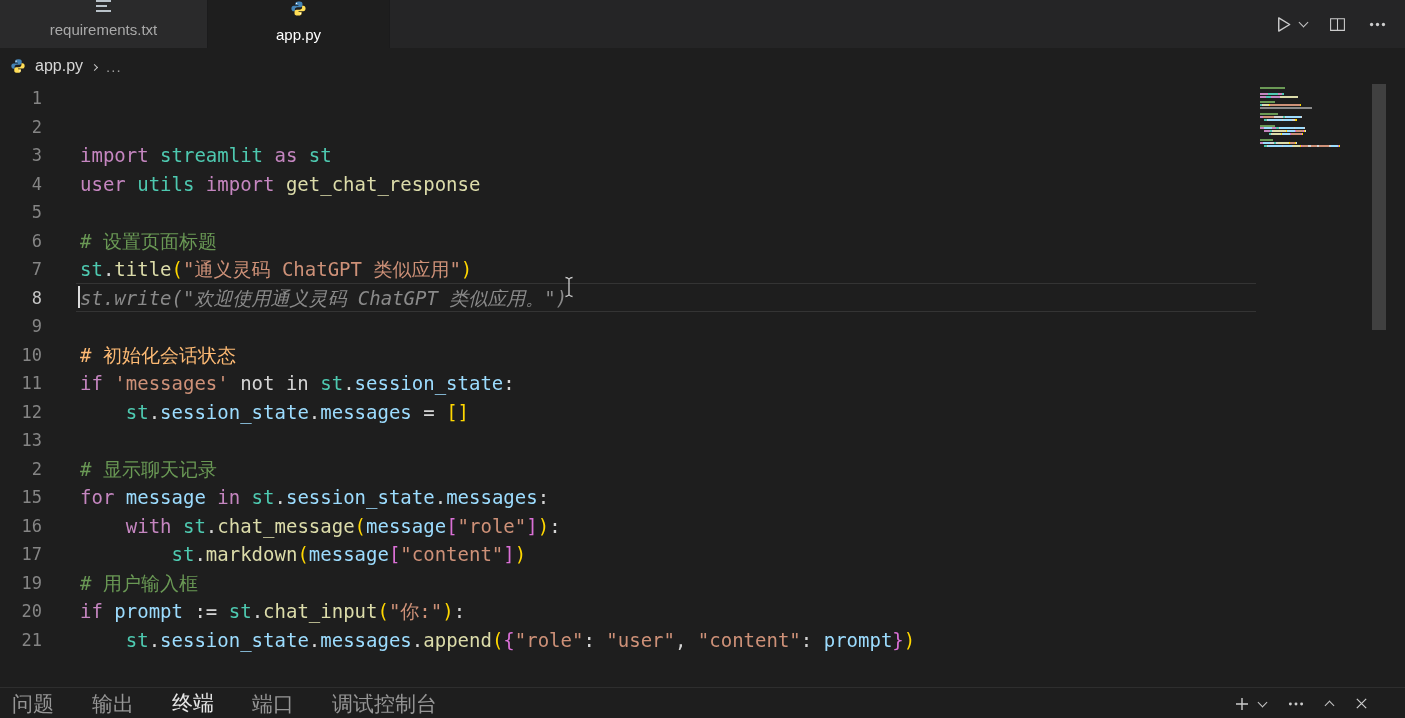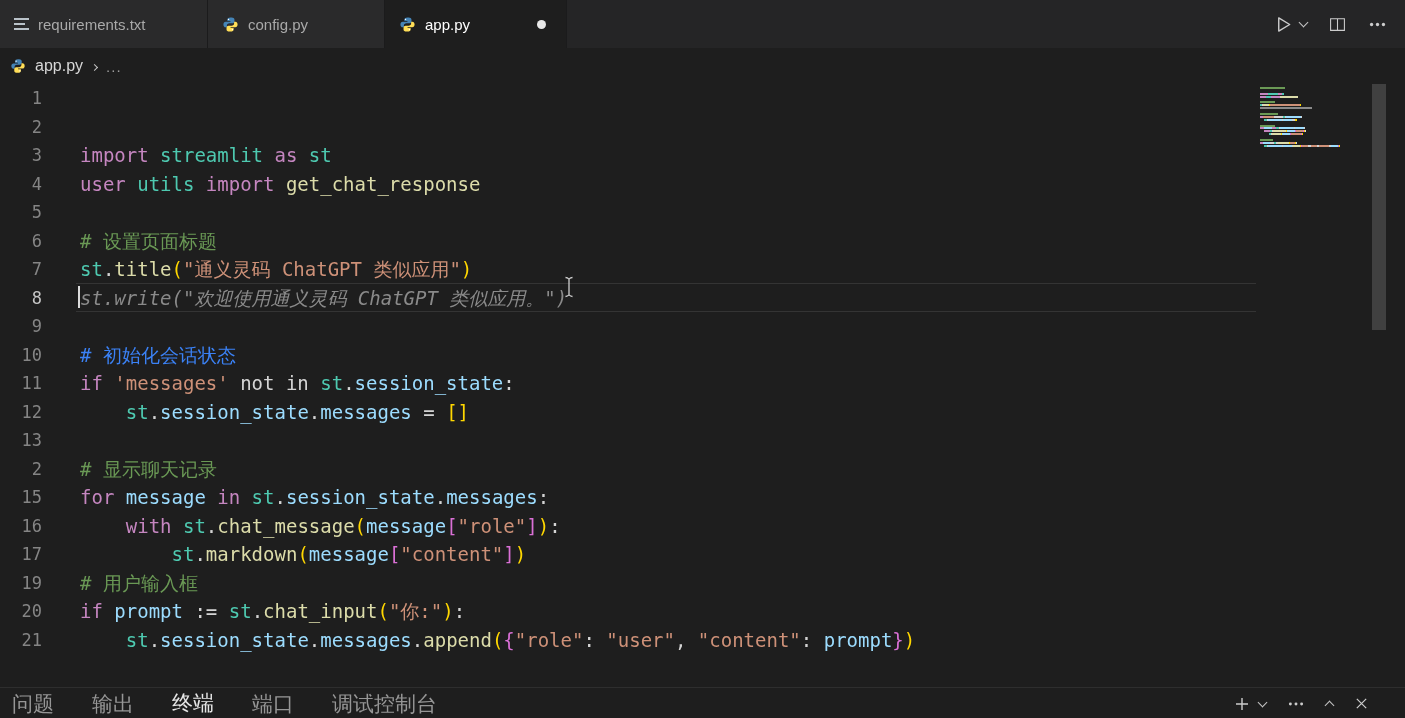--- a/index.html
+++ b/index.html
@@ -1,21 +1,21 @@
 <!DOCTYPE html>
 <html><head>
 <meta charset="utf-8">
 <style>
   * { margin:0; padding:0; box-sizing:border-box; }
   html,body { width:1405px; height:718px; overflow:hidden; }
   body { background:#1e1e1e; font-family:"Liberation Sans",sans-serif; position:relative; color:#cccccc; }
 
   
   .tabbar { position:absolute; top:0; left:0; right:0; height:48px; background:#252526; display:flex; align-items:stretch; }
-  .tab { display:flex; align-items:center; gap:9px; padding:0 14px; background:#2a2a2b; border-right:1px solid #1b1b1c; cursor:pointer; }
+  .tab { display:flex; align-items:center; gap:9px; padding:0 14px; background:#2a2a2b; border-right:1px solid #1b1b1c; cursor:pointer;flex-direction:column; }
   .tab.t1 { width:208px; }
   .tab.t2 { width:177px; }
   .tab.t3 { width:182px; }
   .tab .tab-label { font-size:15px; color:#a9a9a9; white-space:nowrap; }
   .tab.active { background:#1e1e1e; }
   .tab.active .tab-label { color:#ffffff; }
   .mod-dot { width:9px; height:9px; border-radius:50%; background:#e8e8e8; margin-left:auto; margin-right:6px; }
   .list-icon { width:15px; height:12px; display:inline-flex; flex-direction:column; justify-content:space-between; }
   .list-icon i { display:block; height:2px; background:#b9c2c9; }
   .list-icon i:nth-child(2){ width:70%; }
@@ -64,31 +64,20 @@
 <body>
 
 <div class="tabbar">
   <div class="tab t1">
     <span class="list-icon">
         <i></i>
         <i></i>
         <i></i>
       </span>
     <span class="tab-label">requirements.txt</span>
-  </div>
-  <div class="tab t2">
-    <span style="display:flex;">
-      <svg width="17" height="17" viewBox="0 0 24 24">
-          <path fill="#4584b6" d="M11.8 2c-2.5 0-4.2 1-4.2 3v2.2h4.3v.9H5.3C3.2 8.1 2 9.7 2 12c0 2.4 1.2 4 3.3 4h1.6v-2.6c0-1.8 1.6-3.2 3.5-3.2h4.3c1.6 0 2.9-1.3 2.9-2.9V5c0-2-1.7-3-4-3h-1.8z"></path>
-          <path fill="#ffde57" d="M12.2 22c2.5 0 4.2-1 4.2-3v-2.2h-4.3v-.9h6.6c2.1 0 3.3-1.6 3.3-3.9 0-2.4-1.2-4-3.3-4h-1.6v2.6c0 1.8-1.6 3.2-3.5 3.2H9.3c-1.6 0-2.9 1.3-2.9 2.9V19c0 2 1.7 3 4 3h1.8z"></path>
-          <circle cx="9.2" cy="4.8" r="1" fill="#fff"></circle>
-          <circle cx="14.8" cy="19.2" r="1" fill="#fff"></circle>
-        </svg>
-    </span>
-    <span class="tab-label">config.py</span>
   </div>
   <div class="tab t3 active">
     <span style="display:flex;">
       <svg width="17" height="17" viewBox="0 0 24 24">
           <path fill="#4584b6" d="M11.8 2c-2.5 0-4.2 1-4.2 3v2.2h4.3v.9H5.3C3.2 8.1 2 9.7 2 12c0 2.4 1.2 4 3.3 4h1.6v-2.6c0-1.8 1.6-3.2 3.5-3.2h4.3c1.6 0 2.9-1.3 2.9-2.9V5c0-2-1.7-3-4-3h-1.8z"></path>
           <path fill="#ffde57" d="M12.2 22c2.5 0 4.2-1 4.2-3v-2.2h-4.3v-.9h6.6c2.1 0 3.3-1.6 3.3-3.9 0-2.4-1.2-4-3.3-4h-1.6v2.6c0 1.8-1.6 3.2-3.5 3.2H9.3c-1.6 0-2.9 1.3-2.9 2.9V19c0 2 1.7 3 4 3h1.8z"></path>
           <circle cx="9.2" cy="4.8" r="1" fill="#fff"></circle>
           <circle cx="14.8" cy="19.2" r="1" fill="#fff"></circle>
         </svg>
     </span>
@@ -141,21 +130,21 @@
   <div class="code-lines">
       <div class="code-row"><span class="line-num">1</span></div>
       <div class="code-row"><span class="line-num">2</span><span class="line-code"></span></div>
       <div class="code-row"><span class="line-num">3</span><span class="line-code"><span style="color: rgb(197, 134, 192);">import </span><span style="color: rgb(78, 201, 176);">streamlit</span><span style="color: rgb(197, 134, 192);"> as </span><span style="color: rgb(78, 201, 176);">st</span></span></div>
       <div class="code-row"><span class="line-num">4</span><span class="line-code"><span style="color: rgb(197, 134, 192);">user </span><span style="color: rgb(78, 201, 176);">utils</span><span style="color: rgb(197, 134, 192);"> import </span><span style="color: rgb(220, 220, 170);">get_chat_response</span></span></div>
       <div class="code-row"><span class="line-num">5</span><span class="line-code"></span></div>
       <div class="code-row"><span class="line-num">6</span><span class="line-code"><span style="color: rgb(106, 153, 85);"># 设置页面标题</span></span></div>
       <div class="code-row"><span class="line-num">7</span><span class="line-code"><span style="color: rgb(78, 201, 176);">st</span><span style="color: rgb(212, 212, 212);">.</span><span style="color: rgb(220, 220, 170);">title</span><span style="color: rgb(255, 215, 0);">(</span><span style="color: rgb(206, 145, 120);">"通义灵码 ChatGPT 类似应用"</span><span style="color: rgb(255, 215, 0);">)</span></span></div>
       <div class="code-row active"><span class="line-num">8</span><span class="line-code"><span class="ghost" style="color: rgb(138, 138, 138);">st.write("欢迎使用通义灵码 ChatGPT 类似应用。")</span></span></div>
       <div class="code-row"><span class="line-num">9</span><span class="line-code"></span></div>
-      <div class="code-row"><span class="line-num">10</span><span class="line-code"><span style="color: #3b82f6;"># 初始化会话状态</span></span></div>
+      <div class="code-row"><span class="line-num">10</span><span class="line-code"><span style="color: #fdba74;"># 初始化会话状态</span></span></div>
       <div class="code-row"><span class="line-num">11</span><span class="line-code"><span style="color: rgb(197, 134, 192);">if </span><span style="color: rgb(206, 145, 120);">'messages'</span><span style="color: rgb(212, 212, 212);"> not in </span><span style="color: rgb(78, 201, 176);">st</span><span style="color: rgb(212, 212, 212);">.</span><span style="color: rgb(156, 220, 254);">session_state</span><span style="color: rgb(212, 212, 212);">:</span></span></div>
       <div class="code-row"><span class="line-num">12</span><span class="line-code"><span style="color: rgb(212, 212, 212);">    </span><span style="color: rgb(78, 201, 176);">st</span><span style="color: rgb(212, 212, 212);">.</span><span style="color: rgb(156, 220, 254);">session_state</span><span style="color: rgb(212, 212, 212);">.</span><span style="color: rgb(156, 220, 254);">messages</span><span style="color: rgb(212, 212, 212);"> = </span><span style="color: rgb(255, 215, 0);">[]</span></span></div>
       <div class="code-row"><span class="line-num">13</span><span class="line-code"></span></div>
       <div class="code-row"><span class="line-num">2</span><span class="line-code"><span style="color: rgb(106, 153, 85);"># 显示聊天记录</span></span></div>
       <div class="code-row"><span class="line-num">15</span><span class="line-code"><span style="color: rgb(197, 134, 192);">for </span><span style="color: rgb(156, 220, 254);">message</span><span style="color: rgb(197, 134, 192);"> in </span><span style="color: rgb(78, 201, 176);">st</span><span style="color: rgb(212, 212, 212);">.</span><span style="color: rgb(156, 220, 254);">session_state</span><span style="color: rgb(212, 212, 212);">.</span><span style="color: rgb(156, 220, 254);">messages</span><span style="color: rgb(212, 212, 212);">:</span></span></div>
       <div class="code-row"><span class="line-num">16</span><span class="line-code"><span style="color: rgb(212, 212, 212);">    </span><span style="color: rgb(197, 134, 192);">with </span><span style="color: rgb(78, 201, 176);">st</span><span style="color: rgb(212, 212, 212);">.</span><span style="color: rgb(220, 220, 170);">chat_message</span><span style="color: rgb(255, 215, 0);">(</span><span style="color: rgb(156, 220, 254);">message</span><span style="color: rgb(218, 112, 214);">[</span><span style="color: rgb(206, 145, 120);">"role"</span><span style="color: rgb(218, 112, 214);">]</span><span style="color: rgb(255, 215, 0);">)</span><span style="color: rgb(212, 212, 212);">:</span></span></div>
       <div class="code-row"><span class="line-num">17</span><span class="line-code"><span style="color: rgb(212, 212, 212);">        </span><span style="color: rgb(78, 201, 176);">st</span><span style="color: rgb(212, 212, 212);">.</span><span style="color: rgb(220, 220, 170);">markdown</span><span style="color: rgb(255, 215, 0);">(</span><span style="color: rgb(156, 220, 254);">message</span><span style="color: rgb(218, 112, 214);">[</span><span style="color: rgb(206, 145, 120);">"content"</span><span style="color: rgb(218, 112, 214);">]</span><span style="color: rgb(255, 215, 0);">)</span></span></div>
       <div class="code-row"><span class="line-num">19</span><span class="line-code"><span style="color: rgb(106, 153, 85);"># 用户输入框</span></span></div>
       <div class="code-row"><span class="line-num">20</span><span class="line-code"><span style="color: rgb(197, 134, 192);">if </span><span style="color: rgb(156, 220, 254);">prompt</span><span style="color: rgb(212, 212, 212);"> := </span><span style="color: rgb(78, 201, 176);">st</span><span style="color: rgb(212, 212, 212);">.</span><span style="color: rgb(220, 220, 170);">chat_input</span><span style="color: rgb(255, 215, 0);">(</span><span style="color: rgb(206, 145, 120);">"你:"</span><span style="color: rgb(255, 215, 0);">)</span><span style="color: rgb(212, 212, 212);">:</span></span></div>
       <div class="code-row"><span class="line-num">21</span><span class="line-code"><span style="color: rgb(212, 212, 212);">    </span><span style="color: rgb(78, 201, 176);">st</span><span style="color: rgb(212, 212, 212);">.</span><span style="color: rgb(156, 220, 254);">session_state</span><span style="color: rgb(212, 212, 212);">.</span><span style="color: rgb(156, 220, 254);">messages</span><span style="color: rgb(212, 212, 212);">.</span><span style="color: rgb(220, 220, 170);">append</span><span style="color: rgb(255, 215, 0);">(</span><span style="color: rgb(218, 112, 214);">{</span><span style="color: rgb(206, 145, 120);">"role"</span><span style="color: rgb(212, 212, 212);">: </span><span style="color: rgb(206, 145, 120);">"user"</span><span style="color: rgb(212, 212, 212);">, </span><span style="color: rgb(206, 145, 120);">"content"</span><span style="color: rgb(212, 212, 212);">: </span><span style="color: rgb(156, 220, 254);">prompt</span><span style="color: rgb(218, 112, 214);">}</span><span style="color: rgb(255, 215, 0);">)</span></span></div>

